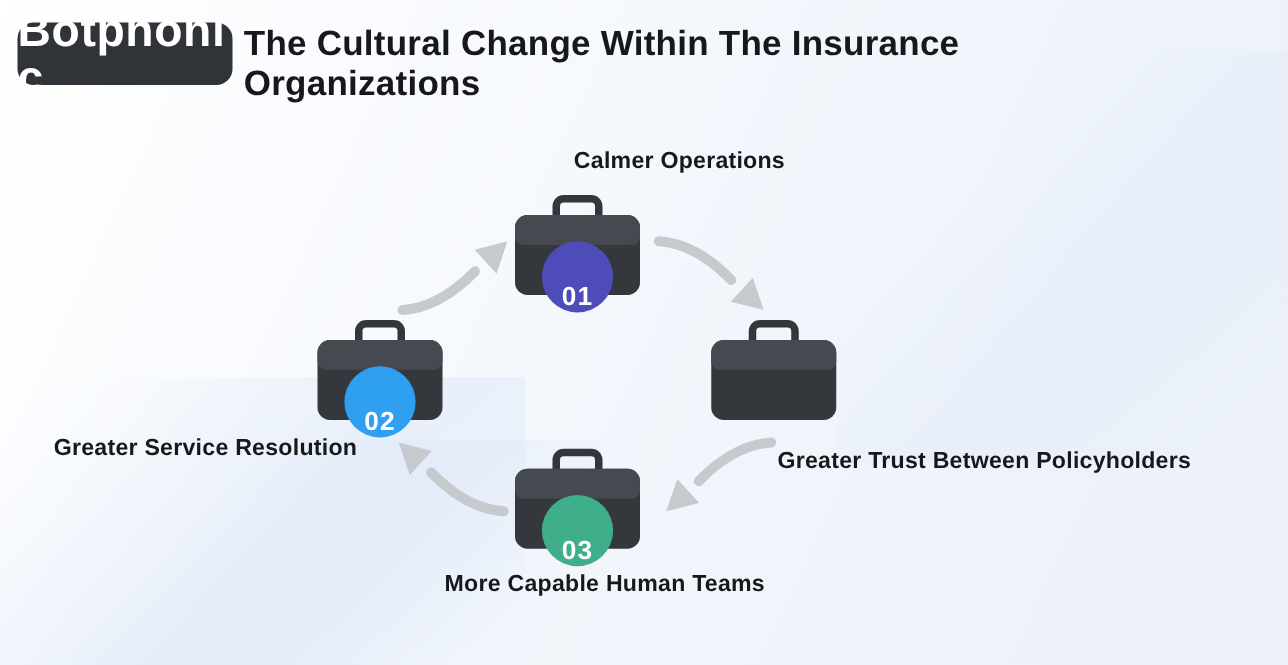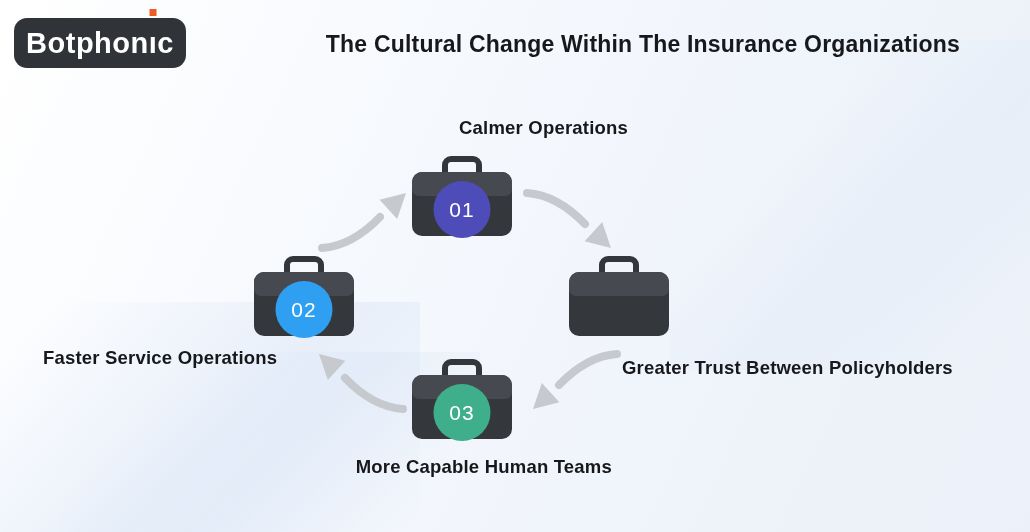--- a/index.html
+++ b/index.html
@@ -19,28 +19,28 @@
     background:linear-gradient(315deg,rgba(205,221,243,0.00) 30%,rgba(210,224,244,0.30) 55%,rgba(205,221,243,0.00) 80%);}
   .streak.s3{right:-60px;top:40px;width:420px;height:330px;
     background:linear-gradient(135deg,rgba(208,222,243,0.00) 30%,rgba(208,222,243,0.22) 55%,rgba(208,222,243,0.00) 85%);}
 
   
   .logo{
     position:absolute;left:14px;top:18px;width:172px;height:50px;
     background:var(--logo-bg);border-radius:13px;
     display:flex;align-items:center;justify-content:center;
   }
-  .logo-text{color:#ffffff;font-weight:bold;font-size:29px;letter-spacing:0.5px;line-height:1;}
+  .logo-text{color:#ffffff;font-weight:bold;font-size:37px;letter-spacing:0.5px;line-height:1;}
   .i-wrap{position:relative;display:inline-block;}
   .i-dot{position:absolute;left:50%;transform:translateX(-50%);top:-20px;width:7px;height:7px;background:var(--logo-dot);}
 
   
   .page-title{
-    position:absolute;left:195px;top:31px;width:765px;
-    text-align:right;font-size:23px;font-weight:bold;color:var(--text);
+    position:absolute;left:195px;top:19px;width:765px;
+    text-align:left;font-size:28px;font-weight:bold;color:var(--text);
     letter-spacing:0.2px;
   }
 
   
   .step-label{
     position:absolute;font-size:18.5px;font-weight:bold;color:var(--text);
     white-space:nowrap;letter-spacing:0.2px;
   }
   .label-1{left:328px;top:117px;width:300px;text-align:right;}
   .label-2{left:43px;top:347px;}
@@ -55,24 +55,24 @@
   }
   .case .body{
     position:absolute;top:20px;left:0;width:100px;height:64px;
     background:var(--case-body);border-radius:10px;
   }
   .case .lid{
     position:absolute;top:0;left:0;right:0;height:24px;
     background:var(--case-lid);border-radius:10px 10px 7px 7px;
   }
   .badge{
-    position:absolute;left:50%;bottom:12px;transform:translateX(-50%);
+    position:absolute;left:50%;bottom:0;transform:translateX(-50%);
     width:57px;height:57px;border-radius:50%;
-    display:flex;align-items:center;justify-content:center;
-    color:#ffffff;font-size:21px;font-weight:normal;letter-spacing:1px;
+    display:flex;align-items:flex-end;justify-content:center;
+    color:#ffffff;font-size:21px;font-weight:bold;letter-spacing:1px;
   }
   .case-1{left:412px;top:152px;}
   .case-2{left:254px;top:252px;}
   .case-3{left:412px;top:355px;}
   .case-4{left:569px;top:252px;}
   .badge-1{background:var(--step1);}
   .badge-2{background:var(--step2);}
   .badge-3{background:var(--step3);}
   .badge-4{background:var(--step4);}
 
@@ -92,21 +92,21 @@
   <div class="streak s2"></div>
   <div class="streak s3"></div>
 
   <div class="logo">
     <span class="logo-text"><span>Botphon</span><span class="i-wrap"><span class="i-dot"></span><span>ı</span></span><span>c</span></span>
   </div>
 
   <div class="page-title">The Cultural Change Within The Insurance Organizations</div>
 
   <div class="step-label label-1">Calmer Operations</div>
-  <div class="step-label label-2">Faster Service Operations</div>
+  <div class="step-label label-2">Greater Service Resolution</div>
   <div class="step-label label-3">More Capable Human Teams</div>
   <div class="step-label label-4">Greater Trust Between Policyholders</div>
 
   <div class="case case-1">
     <div class="handle"></div>
     <div class="body">
         <div class="lid"></div>
       </div>
     <div class="badge badge-1">
         <span>01</span>

